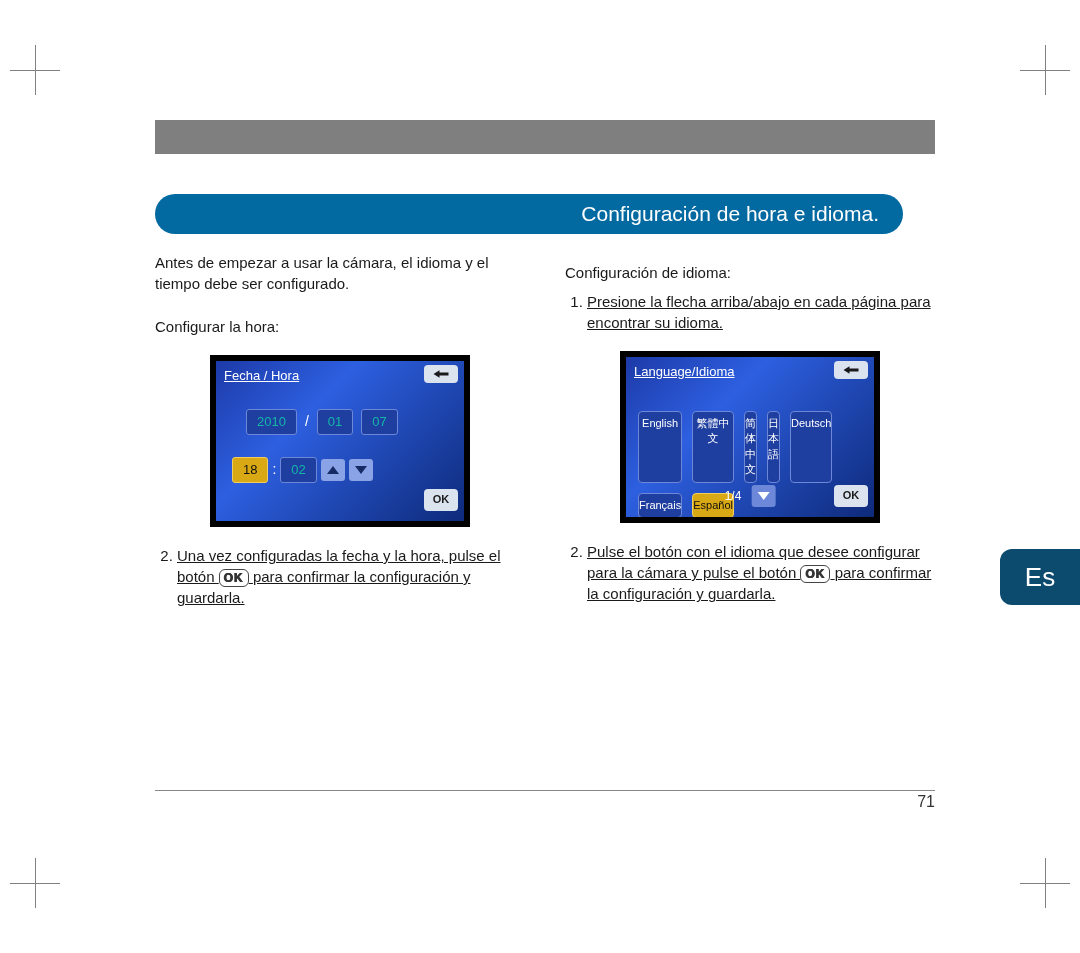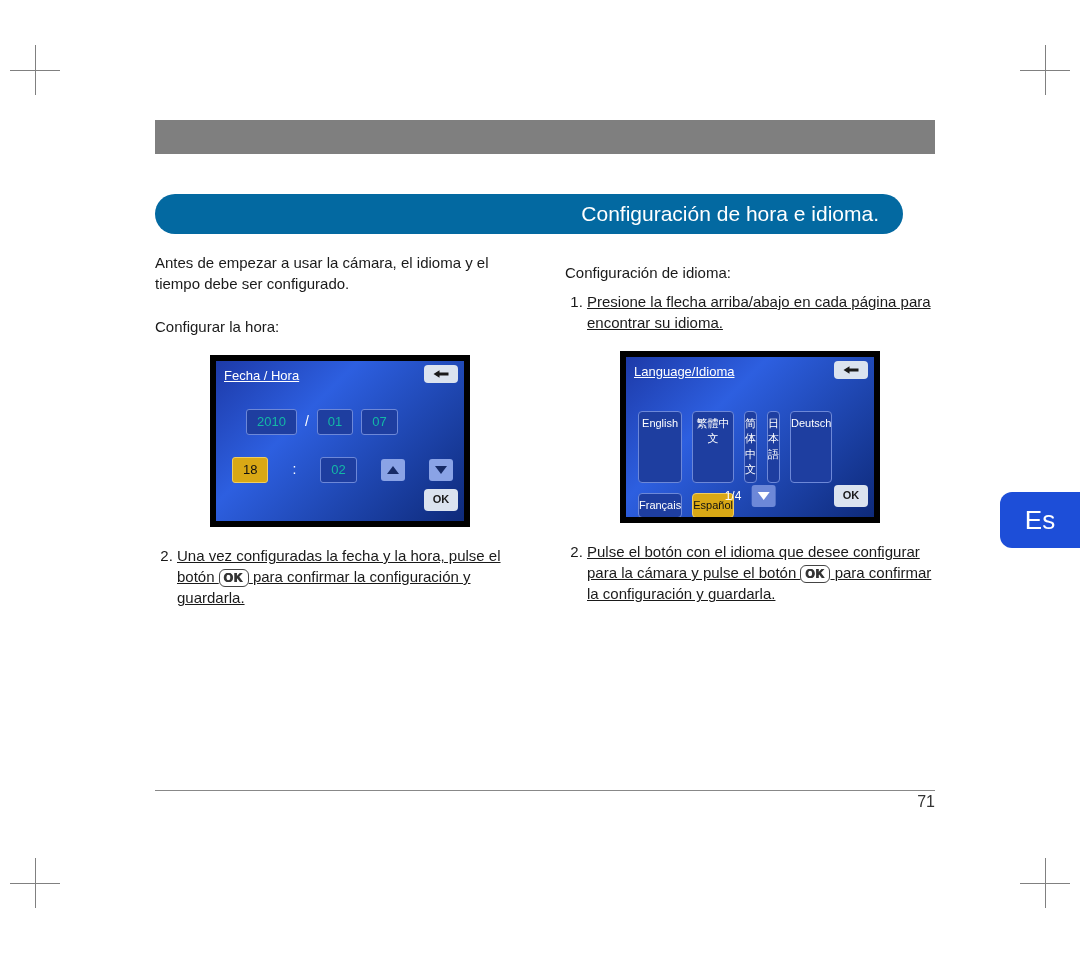--- a/index.html
+++ b/index.html
@@ -136,21 +136,21 @@
     width:34px;height:22px;
     background:#dbe3ef;
     border-radius:4px;
     display:flex;align-items:center;justify-content:center;
     color:#1a1a1a;font-weight:bold;font-size:11px;
   }
   .date-row{
     position:absolute;top:48px;left:30px;display:flex;gap:8px;align-items:center;
   }
   .time-row{
-    position:absolute;top:96px;left:16px;display:flex;gap:24px;align-items:center;
+    position:absolute;top:96px;left:16px;display:flex;gap:4px;align-items:center;
   }
   .field{
     background:#1e3ea0;border:1px solid #6d88d8;border-radius:3px;
     padding:3px 10px;font-size:13px;color:#14b8a6;
   }
   .field.sel{background:#d9a815;color:#111;border-color:#f0cd60;}
   .slash{font-size:14px;}
   .chev{
     width:24px;height:22px;background:#8aa3e6;border-radius:3px;
     display:flex;align-items:center;justify-content:center;
@@ -169,23 +169,23 @@
   .lang-btn.sel{background:#d9a815;color:#111;border-color:#f0cd60;}
   .pager{
     position:absolute;bottom:10px;left:50%;transform:translateX(-50%);
     display:flex;align-items:center;gap:10px;font-size:12px;
   }
   .pager .chev{background:#6d88d8;}
 
   
   .side-tab{
     position:absolute;
-    right:0; top:492px;
+    right:0; top:549px;
     width:80px;height:56px;
-    background:#1d4ed8;
+    background:#0c4a6e;
     border-radius:12px 0 0 12px;
     color:#fff;
     display:flex;align-items:center;justify-content:center;
     font-size:26px;
   }
   .page-footer{
     position:absolute;
     top:790px;left:155px;width:780px;
     border-top:1px solid #888;
     text-align:right;

